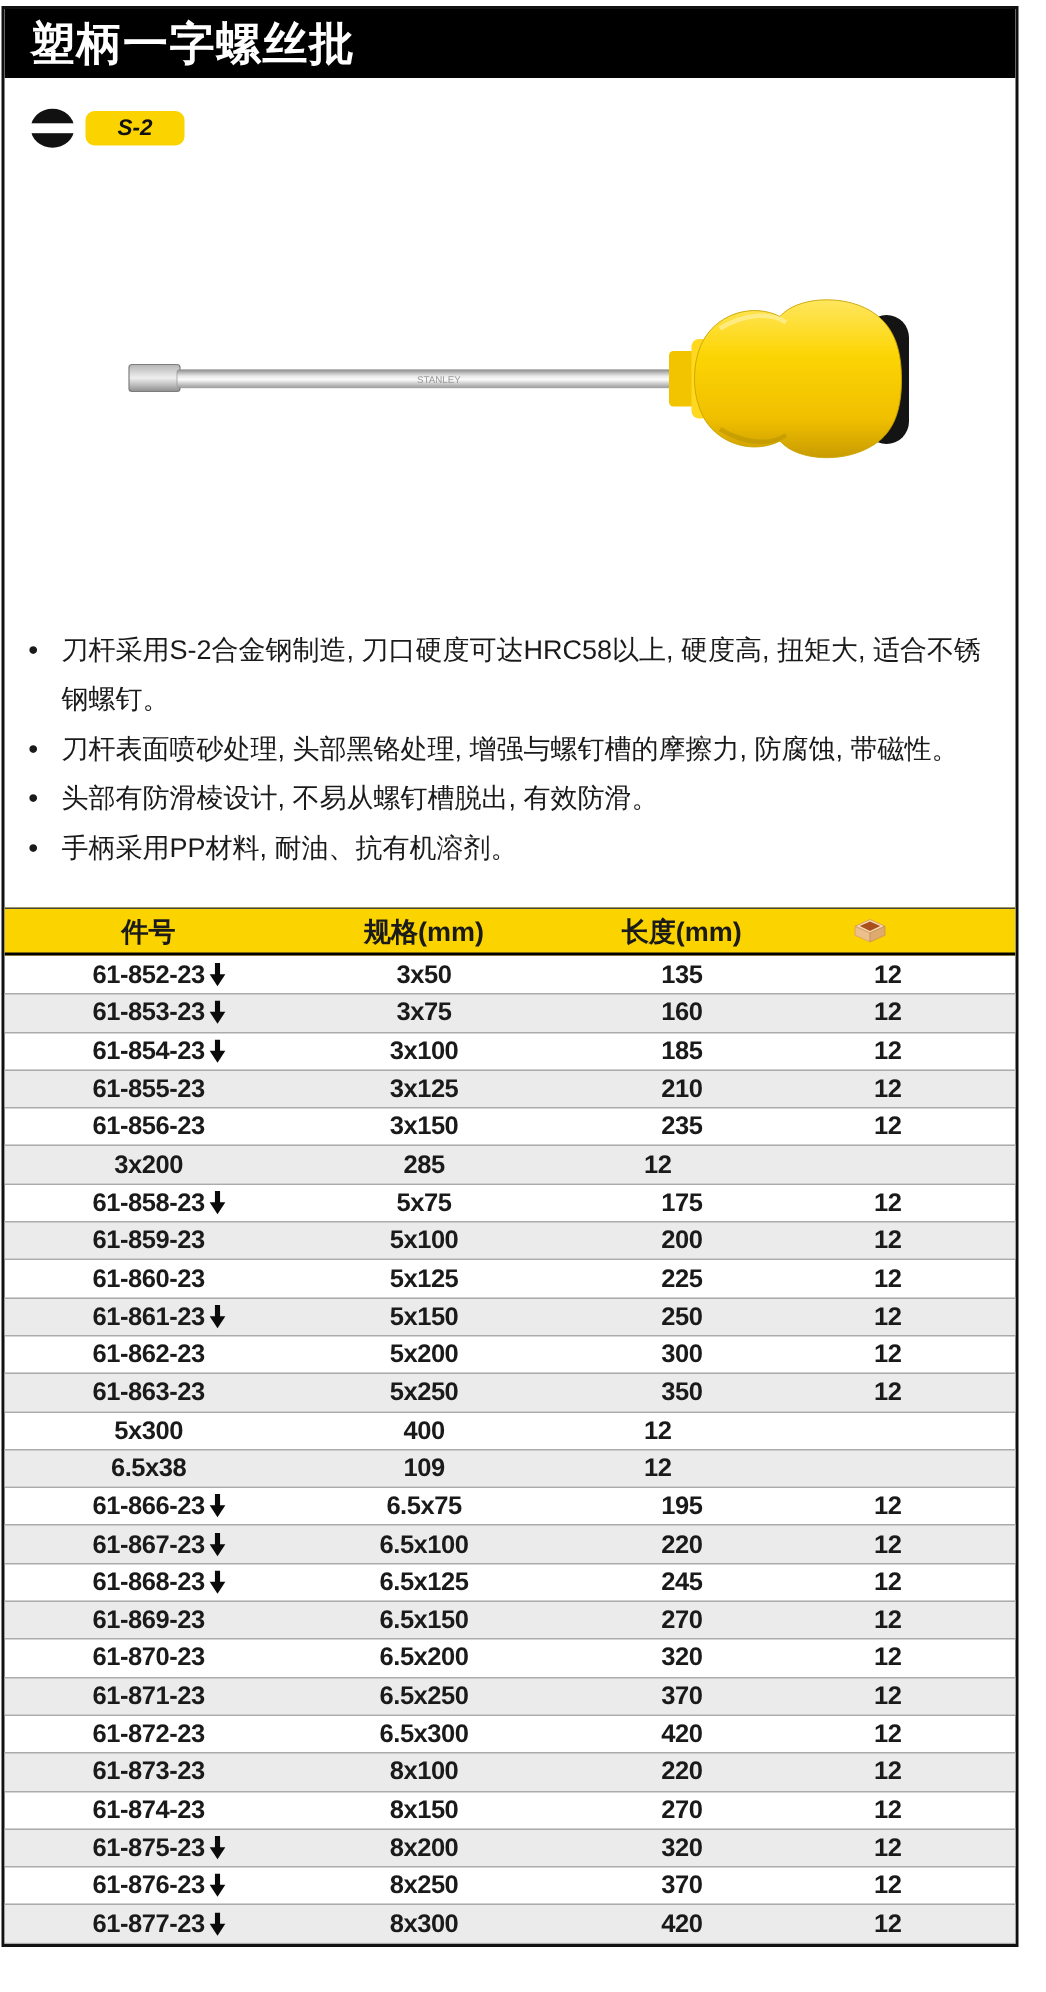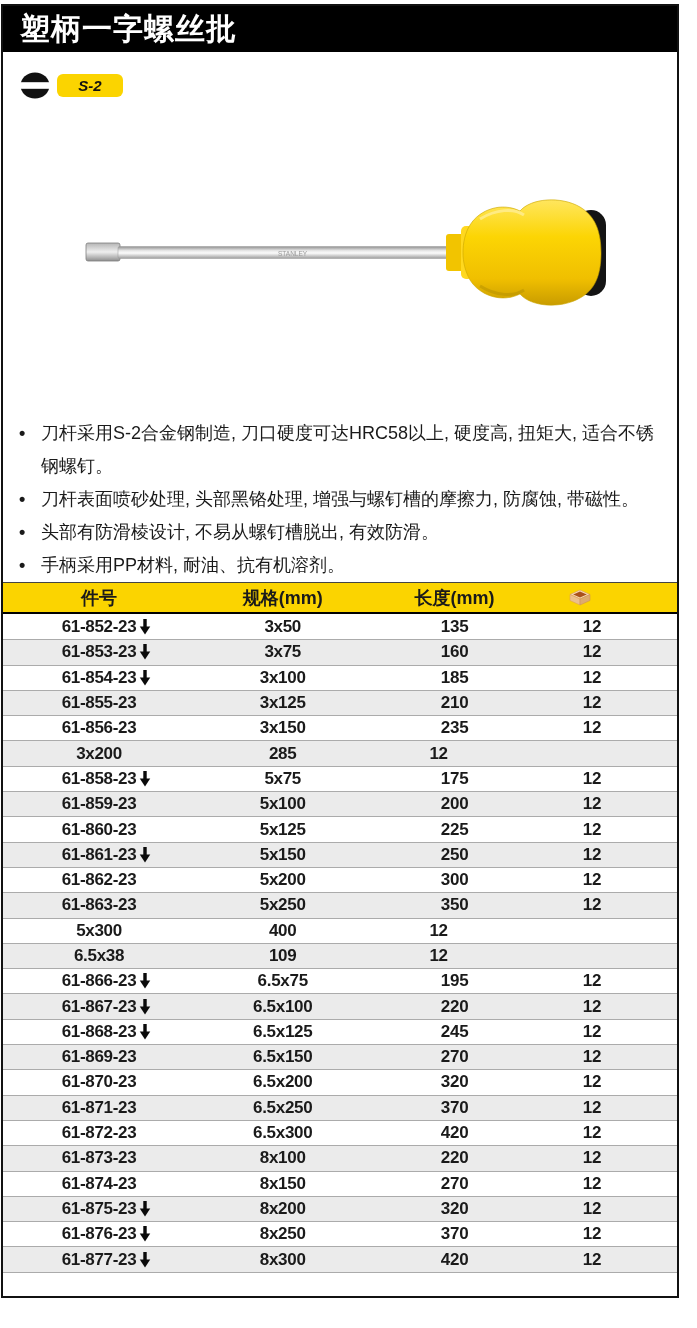--- a/index.html
+++ b/index.html
@@ -7,21 +7,21 @@
   .frame{position:absolute;left:1px;top:4px;width:678px;height:1294px;border:2px solid #111;background:#fff;box-sizing:border-box;overflow:hidden;}
   .title-bar{background:#000;height:46px;display:flex;align-items:center;padding-left:17px;}
   .title-bar h1{color:#fff;font-size:30px;font-weight:bold;margin:0;letter-spacing:1px;}
   .badge-row{display:flex;align-items:center;gap:7px;margin:20px 0 12px 17px;height:27px;}
   .s2-badge{background:#FBD400;border-radius:6px;height:23px;min-width:50px;display:flex;align-items:center;justify-content:center;font-style:italic;font-weight:bold;font-size:15px;color:#111;padding:0 8px;}
   .product-wrap{margin-top:86px;height:135px;display:flex;justify-content:center;align-items:center;}
   .features{margin:97px 18px 0 16px;}
   .feature{display:flex;font-size:18px;line-height:33px;}
   .feature .dot{width:22px;flex:0 0 22px;font-weight:bold;}
   .feature .txt{flex:1;}
-  .spec-table{margin-top:0;}
+  .spec-table{margin-top:23px;}
   .t-head{display:grid;grid-template-columns:28.5% 26% 25% 20.5%;background:#FBD400;height:29px;align-items:center;border-top:1px solid #444;border-bottom:2px solid #000;}
   .t-head .hc{text-align:center;font-weight:bold;font-size:18px;}
   .t-head .hc.pack{padding-right:56px;display:flex;justify-content:center;}
   .t-row{display:grid;grid-template-columns:28.5% 26% 25% 20.5%;height:25.3px;align-items:center;font-size:17px;border-top:1px solid #ababab;box-sizing:border-box;font-weight:bold;}
   .t-row:first-of-type{border-top:none;}
   .t-row.alt{background:#EBEBEB;}
   .t-row .c{text-align:center;letter-spacing:-0.3px;}
   .t-row .c.pack{padding-right:32px;}
   .t-body{border-bottom:1px solid #ababab;}
   .pn{position:relative;display:inline-block;}

